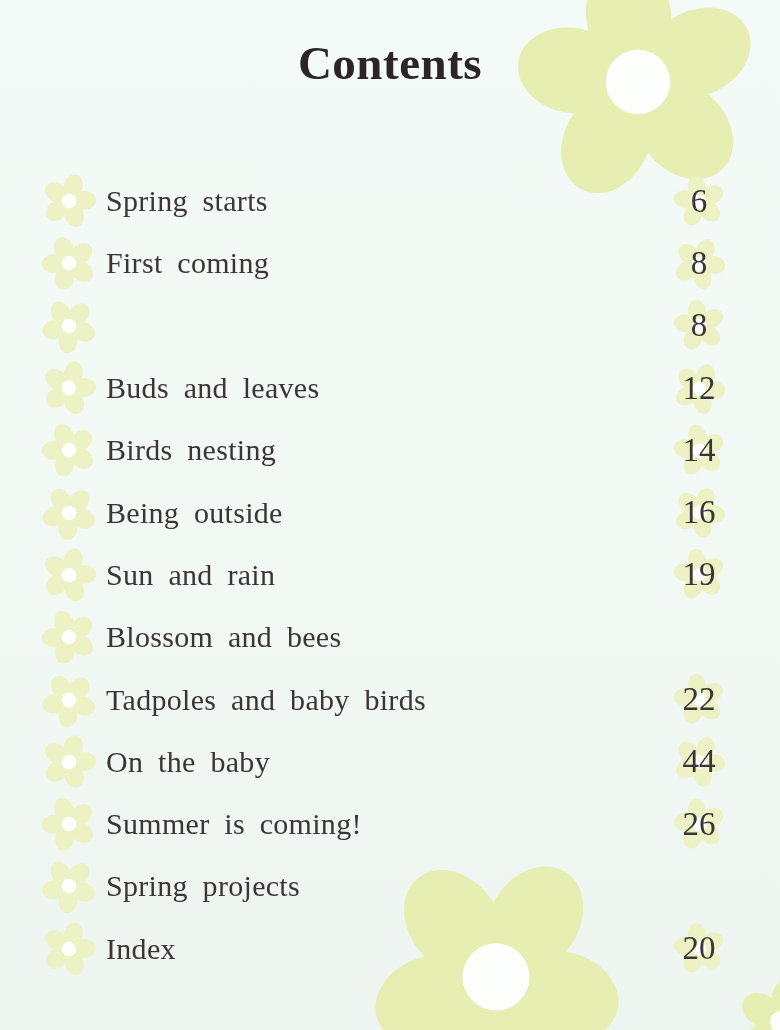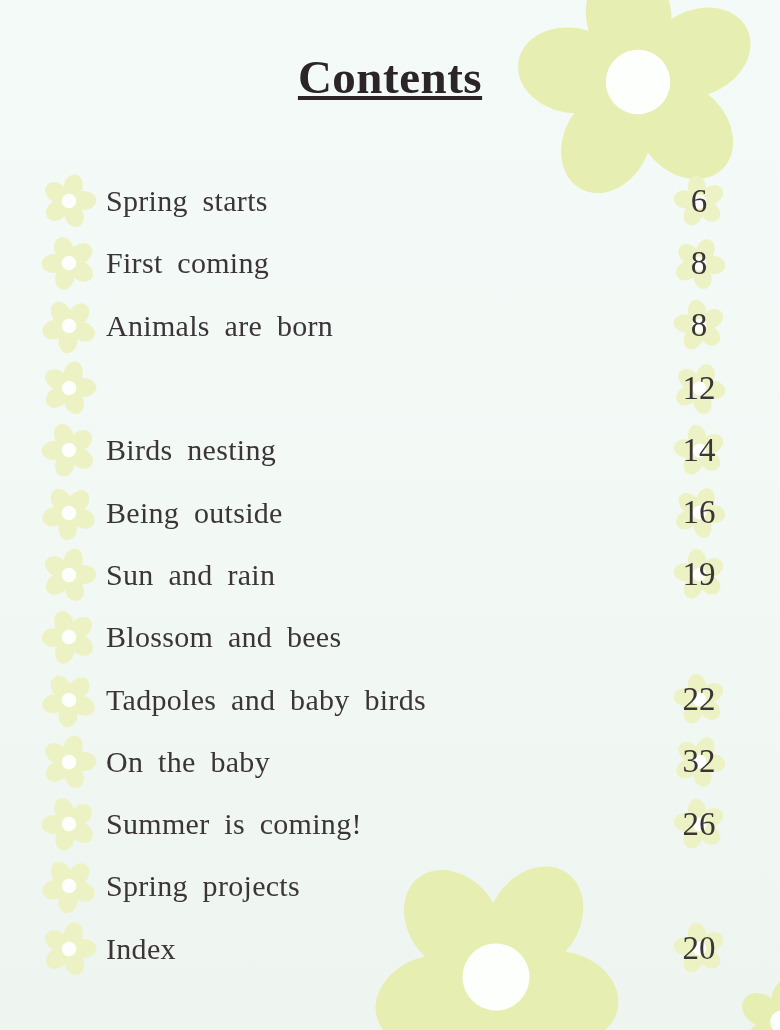--- a/index.html
+++ b/index.html
@@ -22,26 +22,25 @@
   }
   
   .deco { position: absolute; color: var(--flower-large); z-index: 0; }
   .deco svg { display: block; width: 100%; height: 100%; }
   .deco-top-right    { left: 509px; top: -47px;  width: 258px; height: 258px; transform: rotate(-8deg); }
   .deco-bottom-center{ left: 362px; top: 843px;  width: 268px; height: 268px; transform: rotate(34deg); }
   .deco-bottom-corner{ left: 735px; top: 975px;  width: 94px;  height: 94px;  transform: rotate(12deg); }
   
   .title {
     position: relative; z-index: 1;
-    margin: 0; padding-top: 50px;
+    margin: 0; padding-top: 36px;
     text-align: center;
     font-size: 47px; font-weight: bold;
     letter-spacing: 0.5px;
     color: var(--title-text);
-    text-decoration: underline;
   }
   
   .toc {
     position: absolute; z-index: 1;
     left: 40px; right: 44px; top: 170px;
     margin: 0; padding: 0; list-style: none;
   }
   .row { height: 62.3px; display: flex; align-items: center; }
   .bullet {
     flex: none; width: 58px; height: 58px;
@@ -154,38 +153,38 @@
         <span class="num">8</span>
       </span>
     </li>
 
     <li class="row">
       <span class="bullet">
         <svg viewBox="0 0 100 100">
             <use href="#flower"></use>
           </svg>
       </span>
-      <span class="label">Animals are born</span>
       <span class="spacer"></span>
       <span class="num-wrap">
         <span class="num-flower">
           <svg viewBox="0 0 100 100">
               <use href="#flower"></use>
             </svg>
         </span>
         <span class="num">8</span>
       </span>
     </li>
 
     <li class="row">
       <span class="bullet">
         <svg viewBox="0 0 100 100">
             <use href="#flower"></use>
           </svg>
       </span>
+      <span class="label">Buds and leaves</span>
       <span class="spacer"></span>
       <span class="num-wrap">
         <span class="num-flower">
           <svg viewBox="0 0 100 100">
               <use href="#flower"></use>
             </svg>
         </span>
         <span class="num">12</span>
       </span>
     </li>
@@ -279,21 +278,21 @@
           </svg>
       </span>
       <span class="label">On the baby</span>
       <span class="spacer"></span>
       <span class="num-wrap">
         <span class="num-flower">
           <svg viewBox="0 0 100 100">
               <use href="#flower"></use>
             </svg>
         </span>
-        <span class="num">32</span>
+        <span class="num">44</span>
       </span>
     </li>
 
     <li class="row">
       <span class="bullet">
         <svg viewBox="0 0 100 100">
             <use href="#flower"></use>
           </svg>
       </span>
       <span class="label">Summer is coming!</span>

